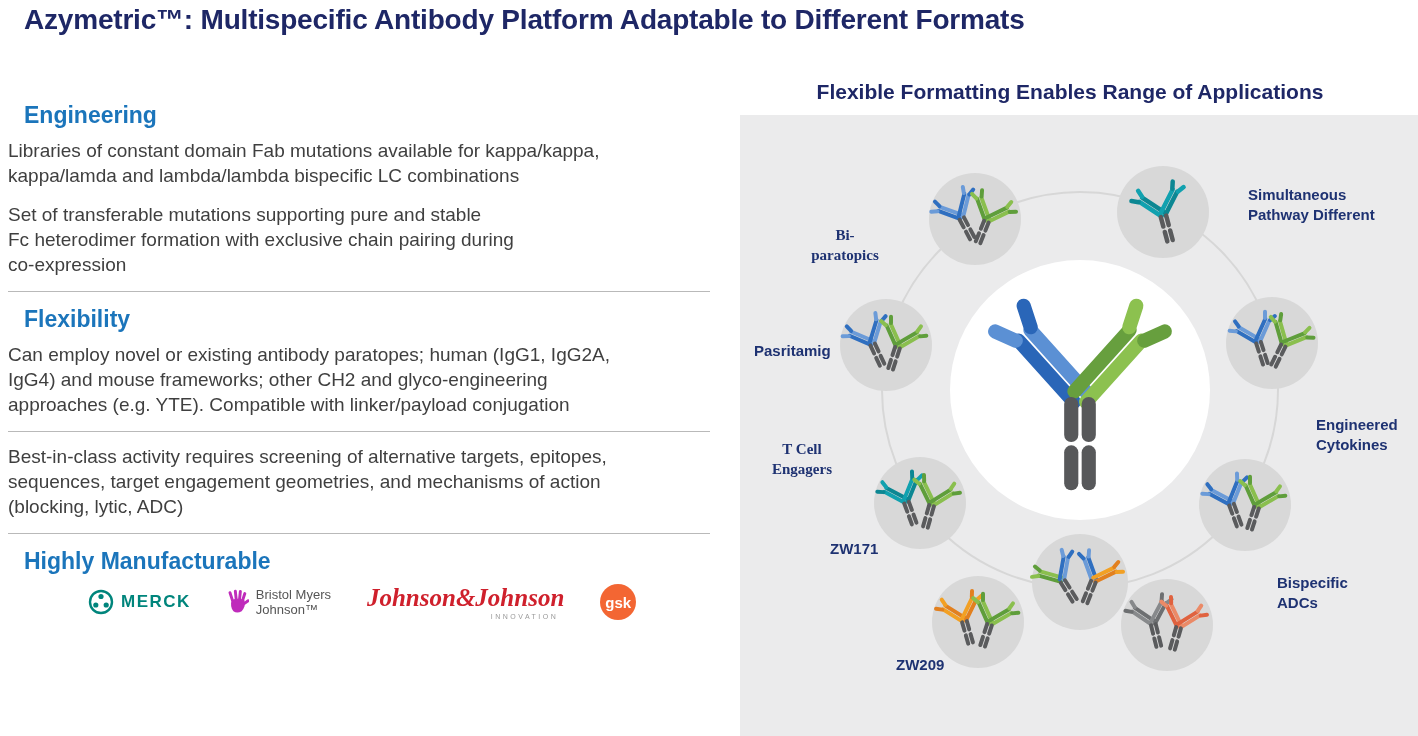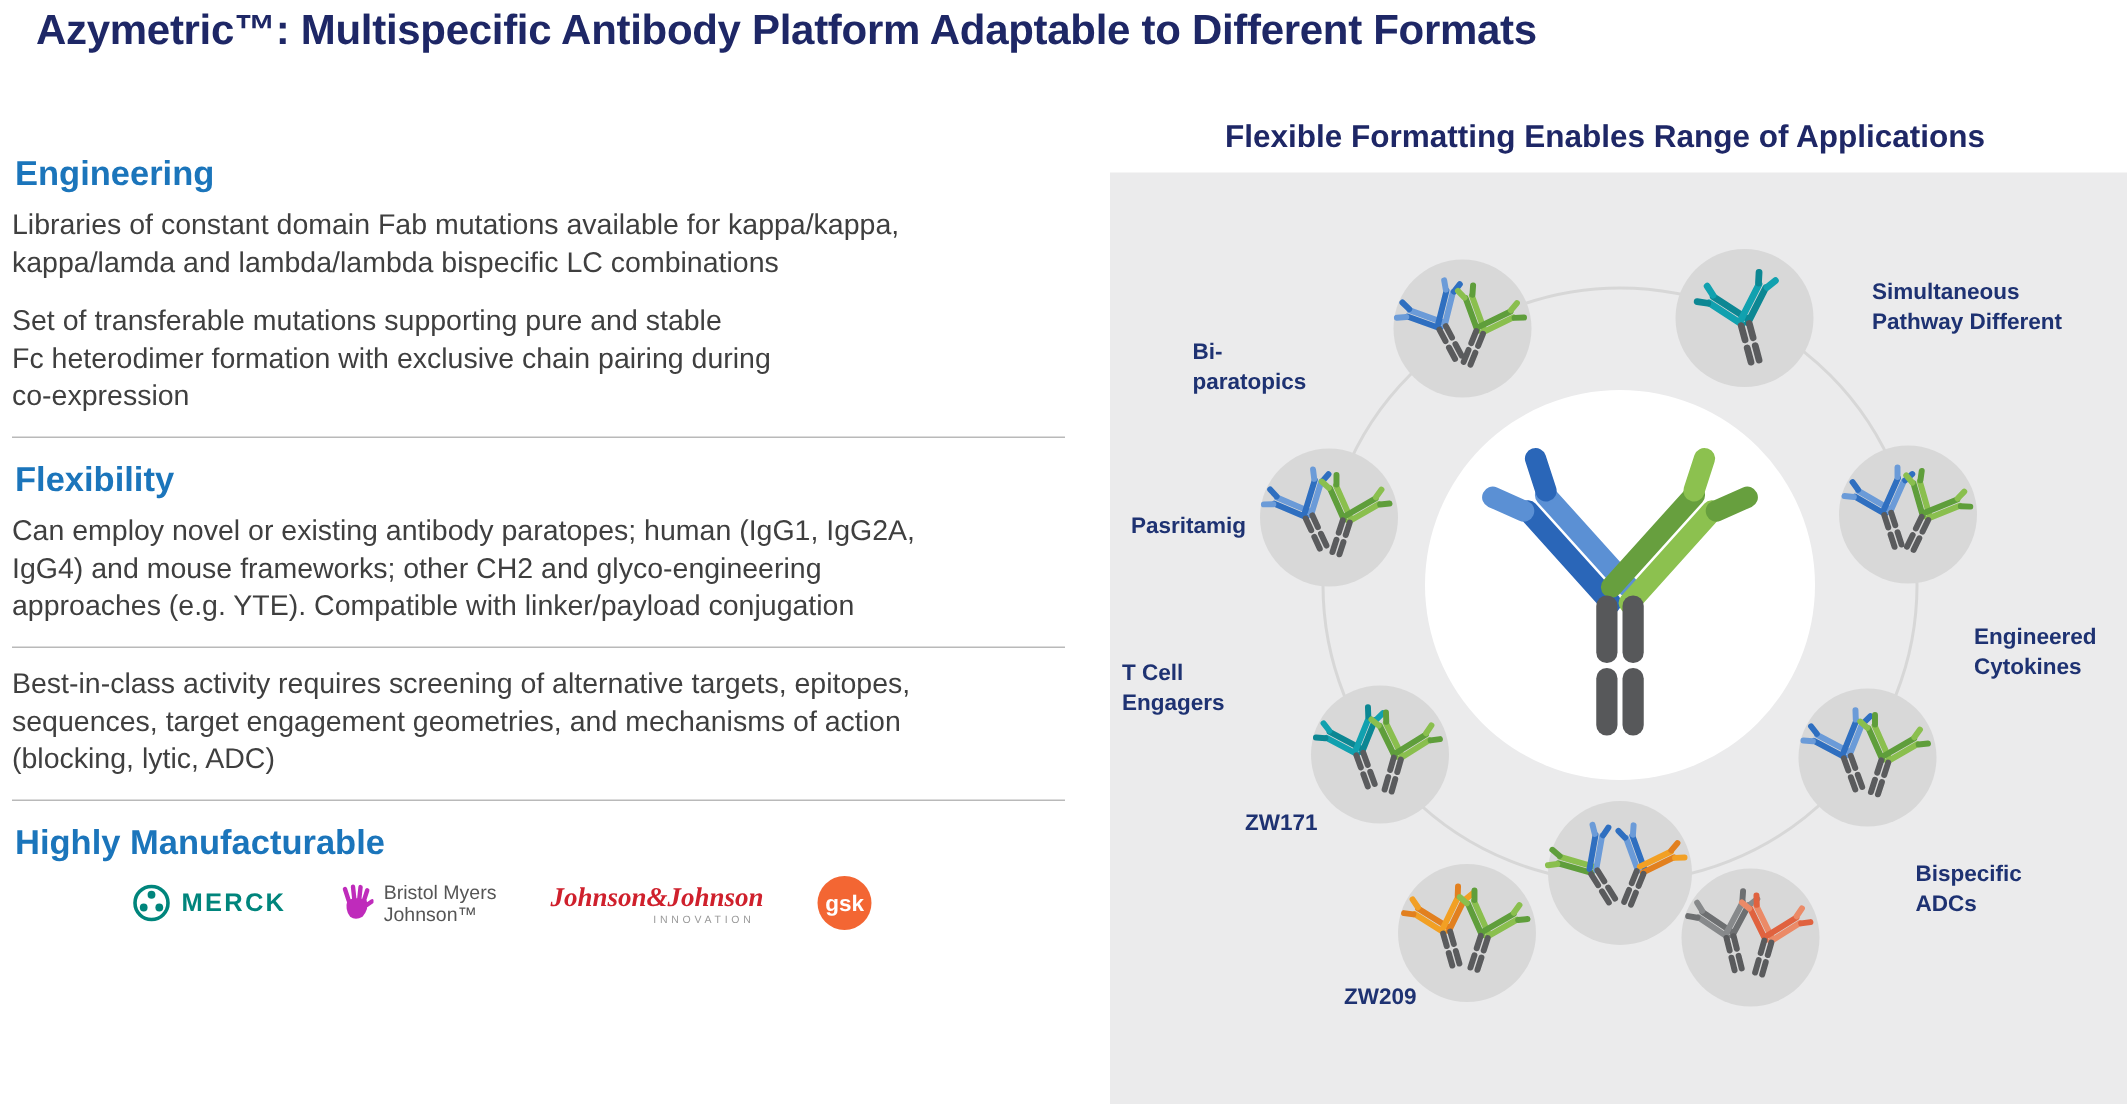--- a/index.html
+++ b/index.html
@@ -6,47 +6,47 @@
   body{
     width:1418px;height:736px;position:relative;overflow:hidden;
     background:#ffffff;font-family:"Liberation Sans",sans-serif;
   }
   .title{
     position:absolute;left:24px;top:4px;margin:0;
     font-size:28px;font-weight:700;letter-spacing:-0.2px;
     color:var(--title,#1e2766);
   }
   .left-col{position:absolute;left:8px;top:100px;width:702px;}
-  .sec-h{font-size:23px;line-height:30px;font-weight:700;color:var(--section-heading,#1b75bb);margin:0 2px 8px;}
+  .sec-h{font-size:23px;line-height:30px;font-weight:700;color:var(--section-heading,#1b75bb);margin:0 16px 8px;}
   .body-p{font-size:19px;line-height:25px;color:var(--body,#3f3f3f);margin:0 0 14px;white-space:pre-line;}
   .sec-div{border:none;border-top:1px solid var(--divider,#b9b9b9);margin:2px 0 12px;}
   .logos{display:flex;align-items:center;gap:36px;padding-left:80px;margin-top:2px;}
   .logo{display:flex;align-items:center;gap:7px;}
   .merck-text{color:#00857c;font-weight:700;font-size:17px;letter-spacing:1.5px;}
   .bms-text{font-size:13px;line-height:15px;color:#555555;}
   .jnj{display:flex;flex-direction:column;}
-  .jnj-script{font-family:"Liberation Serif",serif;font-style:italic;font-weight:700;font-size:18px;color:#cf202c;}
+  .jnj-script{font-family:"Liberation Serif",serif;font-style:italic;font-weight:700;font-size:25px;color:#cf202c;}
   .jnj-sub{font-size:7px;letter-spacing:2.5px;color:#999999;text-align:right;padding-right:6px;margin-top:1px;}
   .gsk-badge{width:36px;height:36px;border-radius:50%;background:#f36633;color:#ffffff;font-weight:700;font-size:15px;display:flex;align-items:center;justify-content:center;}
   .diagram-heading{
     position:absolute;left:740px;top:80px;width:660px;margin:0;text-align:center;
     font-size:21px;font-weight:700;color:var(--title,#1e2766);
   }
   .panel{position:absolute;left:740px;top:115px;width:678px;height:621px;background:var(--panel,#ebebec);}
   .ring{position:absolute;left:141px;top:76px;width:394px;height:394px;border:2px solid var(--ring,#d7d7d7);border-radius:50%;}
   .center-circle{position:absolute;left:210px;top:145px;width:260px;height:260px;background:var(--center-circle,#ffffff);border-radius:50%;}
   .center-ab{position:absolute;left:240px;top:162px;width:200px;height:220px;}
   .node{position:absolute;width:92px;height:92px;border-radius:50%;background:var(--node-circle,#d8d8d8);}
   .node.big{width:96px;height:96px;}
   .ab-svg{position:absolute;transform-origin:50% 55%;}
   .slot0{left:4px;top:10px;width:56px;height:62px;}
   .slot1{left:30px;top:13px;width:56px;height:62px;}
   .slot-single{left:14px;top:10px;width:64px;height:70px;}
   .dlabel{position:absolute;font-size:15px;line-height:20px;font-weight:700;color:var(--label,#1e3272);}
-  .tc{text-align:left;}
+  .tc{text-align:center;font-family:Liberation Serif, serif;}
 </style>
 </head>
 <body>
 
 <svg width="0" height="0" style="position:absolute" aria-hidden="true">
   <defs>
     <symbol id="antibody" viewBox="0 0 120 132">
       <g transform="rotate(-42 60 72)">
         <rect x="51" y="18" width="8.5" height="58" rx="4.2" style="fill:var(--c1,#2f6fc0)"></rect>
         <rect x="60.5" y="18" width="8.5" height="58" rx="4.2" style="fill:var(--c2,#6b9bd8)"></rect>

